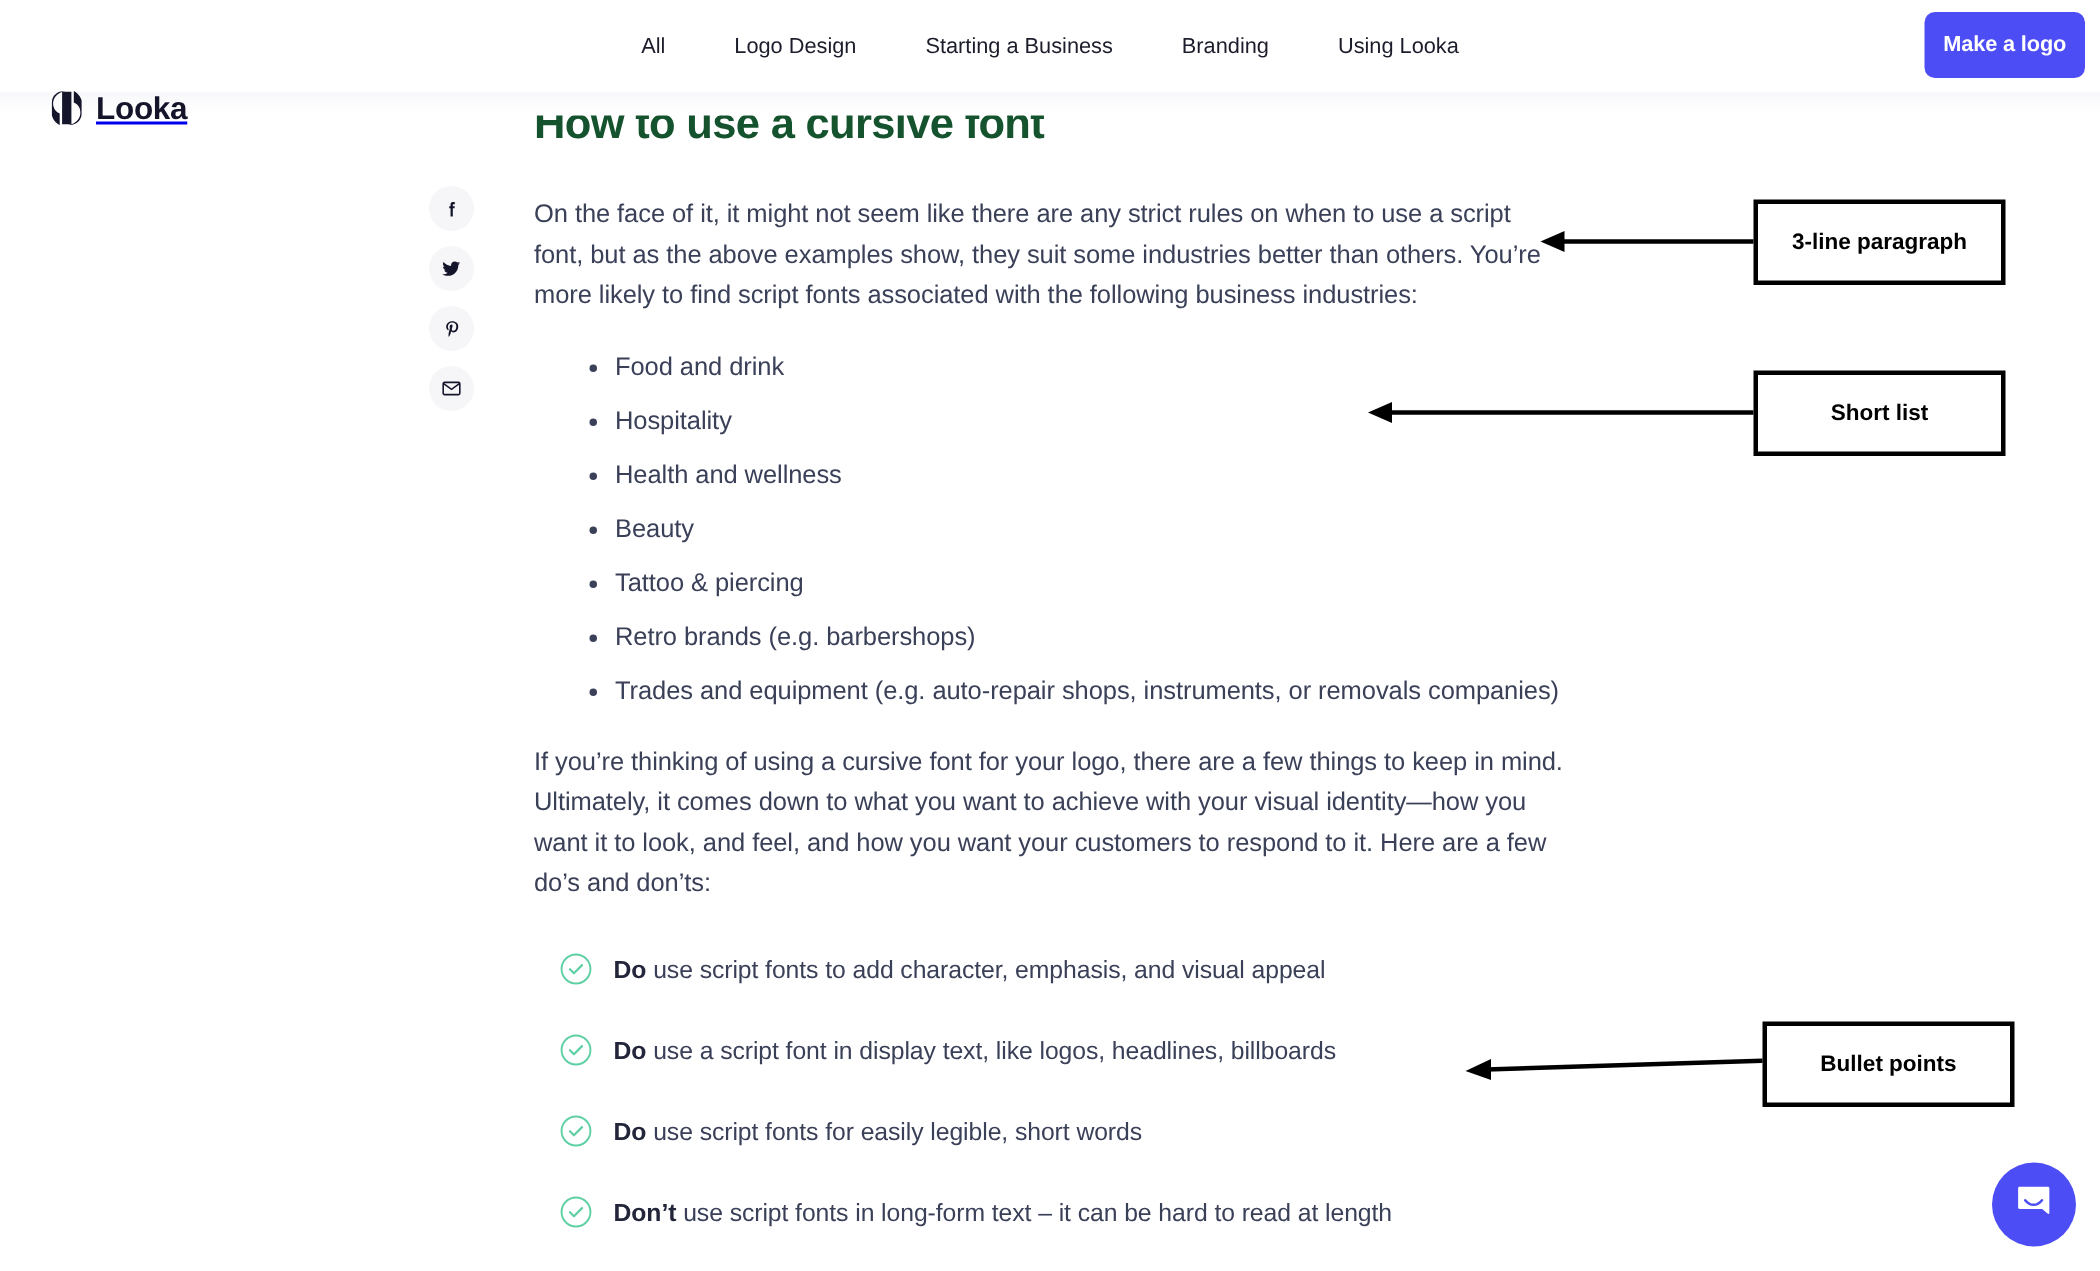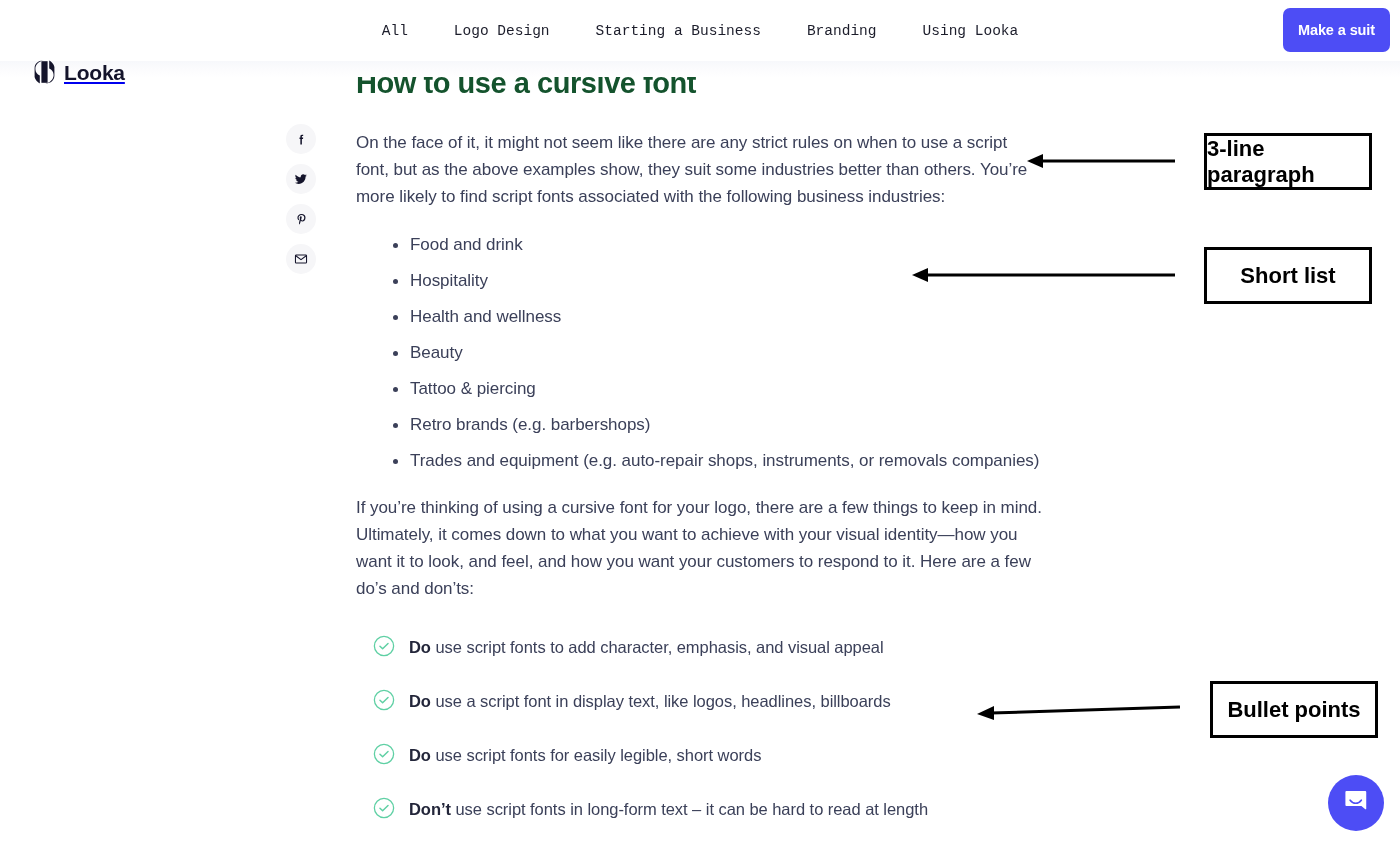--- a/index.html
+++ b/index.html
@@ -67,21 +67,20 @@
     gap: 0;
   }
   .nav-link {
     font-size: 14.5px;
     color: #1c1d2b;
     text-decoration: none;
     padding: 0 23px;
     line-height: 20px;
     white-space: nowrap;
     cursor: pointer;
-    font-family: Liberation Mono, monospace;
   }
 
   .cta-button {
     position: absolute;
     right: 10px;
     top: 8px;
     width: 107px;
     height: 44px;
     background: #4d4df5;
     color: #ffffff;
@@ -196,25 +195,24 @@
     z-index: 40;
     pointer-events: none;
   }
   .ann-box {
     position: absolute;
     background: #ffffff;
     border: 3px solid #000000;
     display: flex;
     align-items: center;
     justify-content: center;
-    font-size: 22px;
+    font-size: 15px;
     font-weight: 700;
     color: #000000;
     pointer-events: auto;
-    margin-left: 35px;
   }
   #ann-box-1 { left: 1169px; top: 133px; width: 168px; height: 57px; }
   #ann-box-2 { left: 1169px; top: 247px; width: 168px; height: 57px; }
   #ann-box-3 { left: 1175px; top: 681px; width: 168px; height: 57px; }
 
   .ann-arrow { position: absolute; pointer-events: none; }
   #ann-arrow-1 { left: 1025px; top: 148px; width: 150px; height: 26px; }
   #ann-arrow-2 { left: 910px; top: 262px; width: 265px; height: 26px; }
   #ann-arrow-3 { left: 975px; top: 696px; width: 205px; height: 30px; }
 
@@ -254,21 +252,21 @@
     </a>
 
     <nav class="main-nav">
       <a class="nav-link" href="#">All</a>
       <a class="nav-link" href="#">Logo Design</a>
       <a class="nav-link" href="#">Starting a Business</a>
       <a class="nav-link" href="#">Branding</a>
       <a class="nav-link" href="#">Using Looka</a>
     </nav>
 
-    <button class="cta-button">Make a suit</button>
+    <button class="cta-button">Make a logo</button>
   </header>
   <div class="header-shadow"></div>
 
   <aside class="share-rail">
     <button class="share-btn">
       <span>
         <svg width="13" height="13" viewBox="0 0 24 24" fill="#14142b" xmlns="http://www.w3.org/2000/svg">
           <path d="M15.1 8.2h-2.4V6.6c0-.7.4-.9.8-.9h1.6V3.1h-2.2c-2.4 0-3 1.8-3 3v2.1H8.3v2.7h1.6V21h2.8v-10.1h2.1l.3-2.7z"></path>
         </svg>
       </span>

